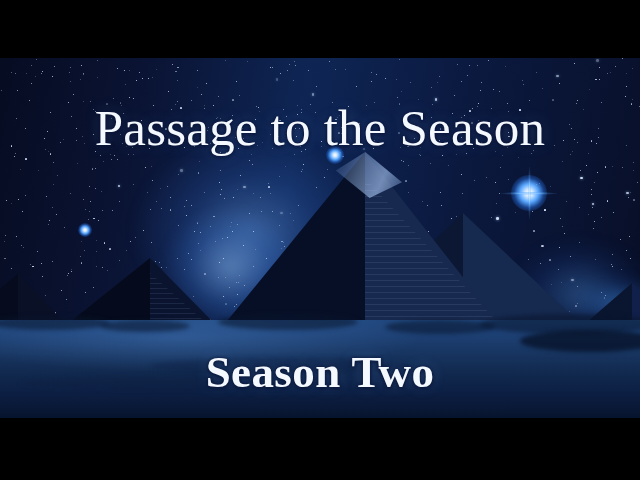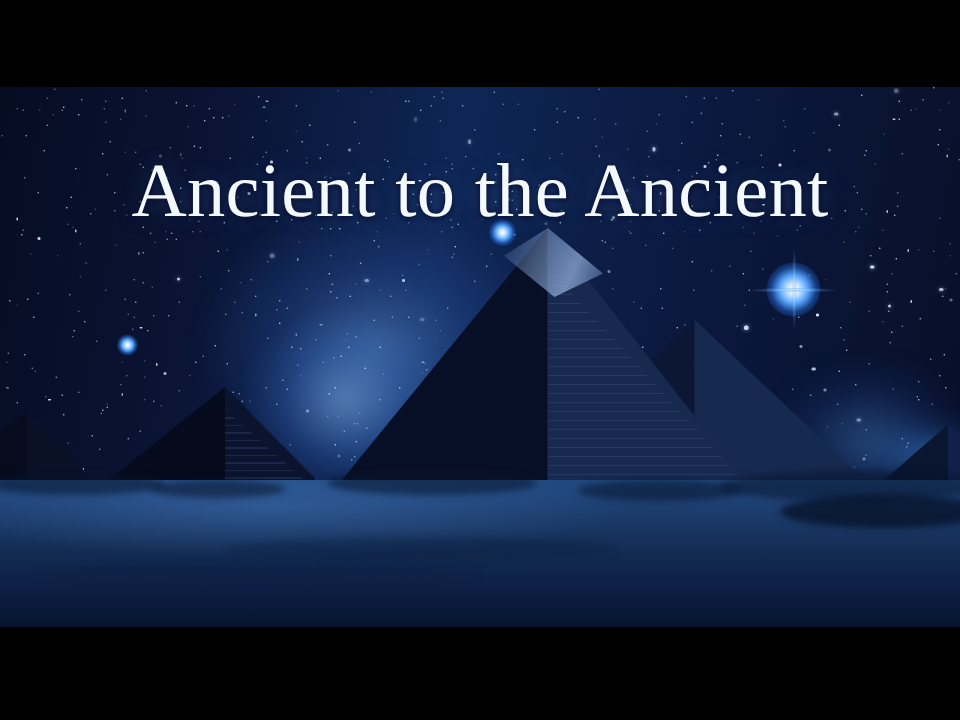--- a/index.html
+++ b/index.html
@@ -977,15 +977,16 @@
         <div style="position: absolute; left: -2px; top: 17px; width: 40px; height: 2px; background: radial-gradient(rgba(200, 230, 255, 0.85) 0%, rgba(90, 170, 255, 0.3) 40%, rgba(30, 90, 200, 0) 78%);"></div>
       </div>
     <div class="bigstar" style="left:326px;top:88px;width:18px;height:18px;"></div>
     <div class="bigstar" style="left:78px;top:165px;width:14px;height:14px;"></div>
 
   </div>
 
   <div class="bar" id="bar-top"></div>
   <div class="bar" id="bar-bot"></div>
 
-  <div class="ttl" id="main-title">Ancient to the Ancient</div>
+  <div class="ttl" id="main-title">Passage to the Season</div>
+  <div class="ttl" id="sub-title">Season Two</div>
 
 </div>
 
 </body></html>

